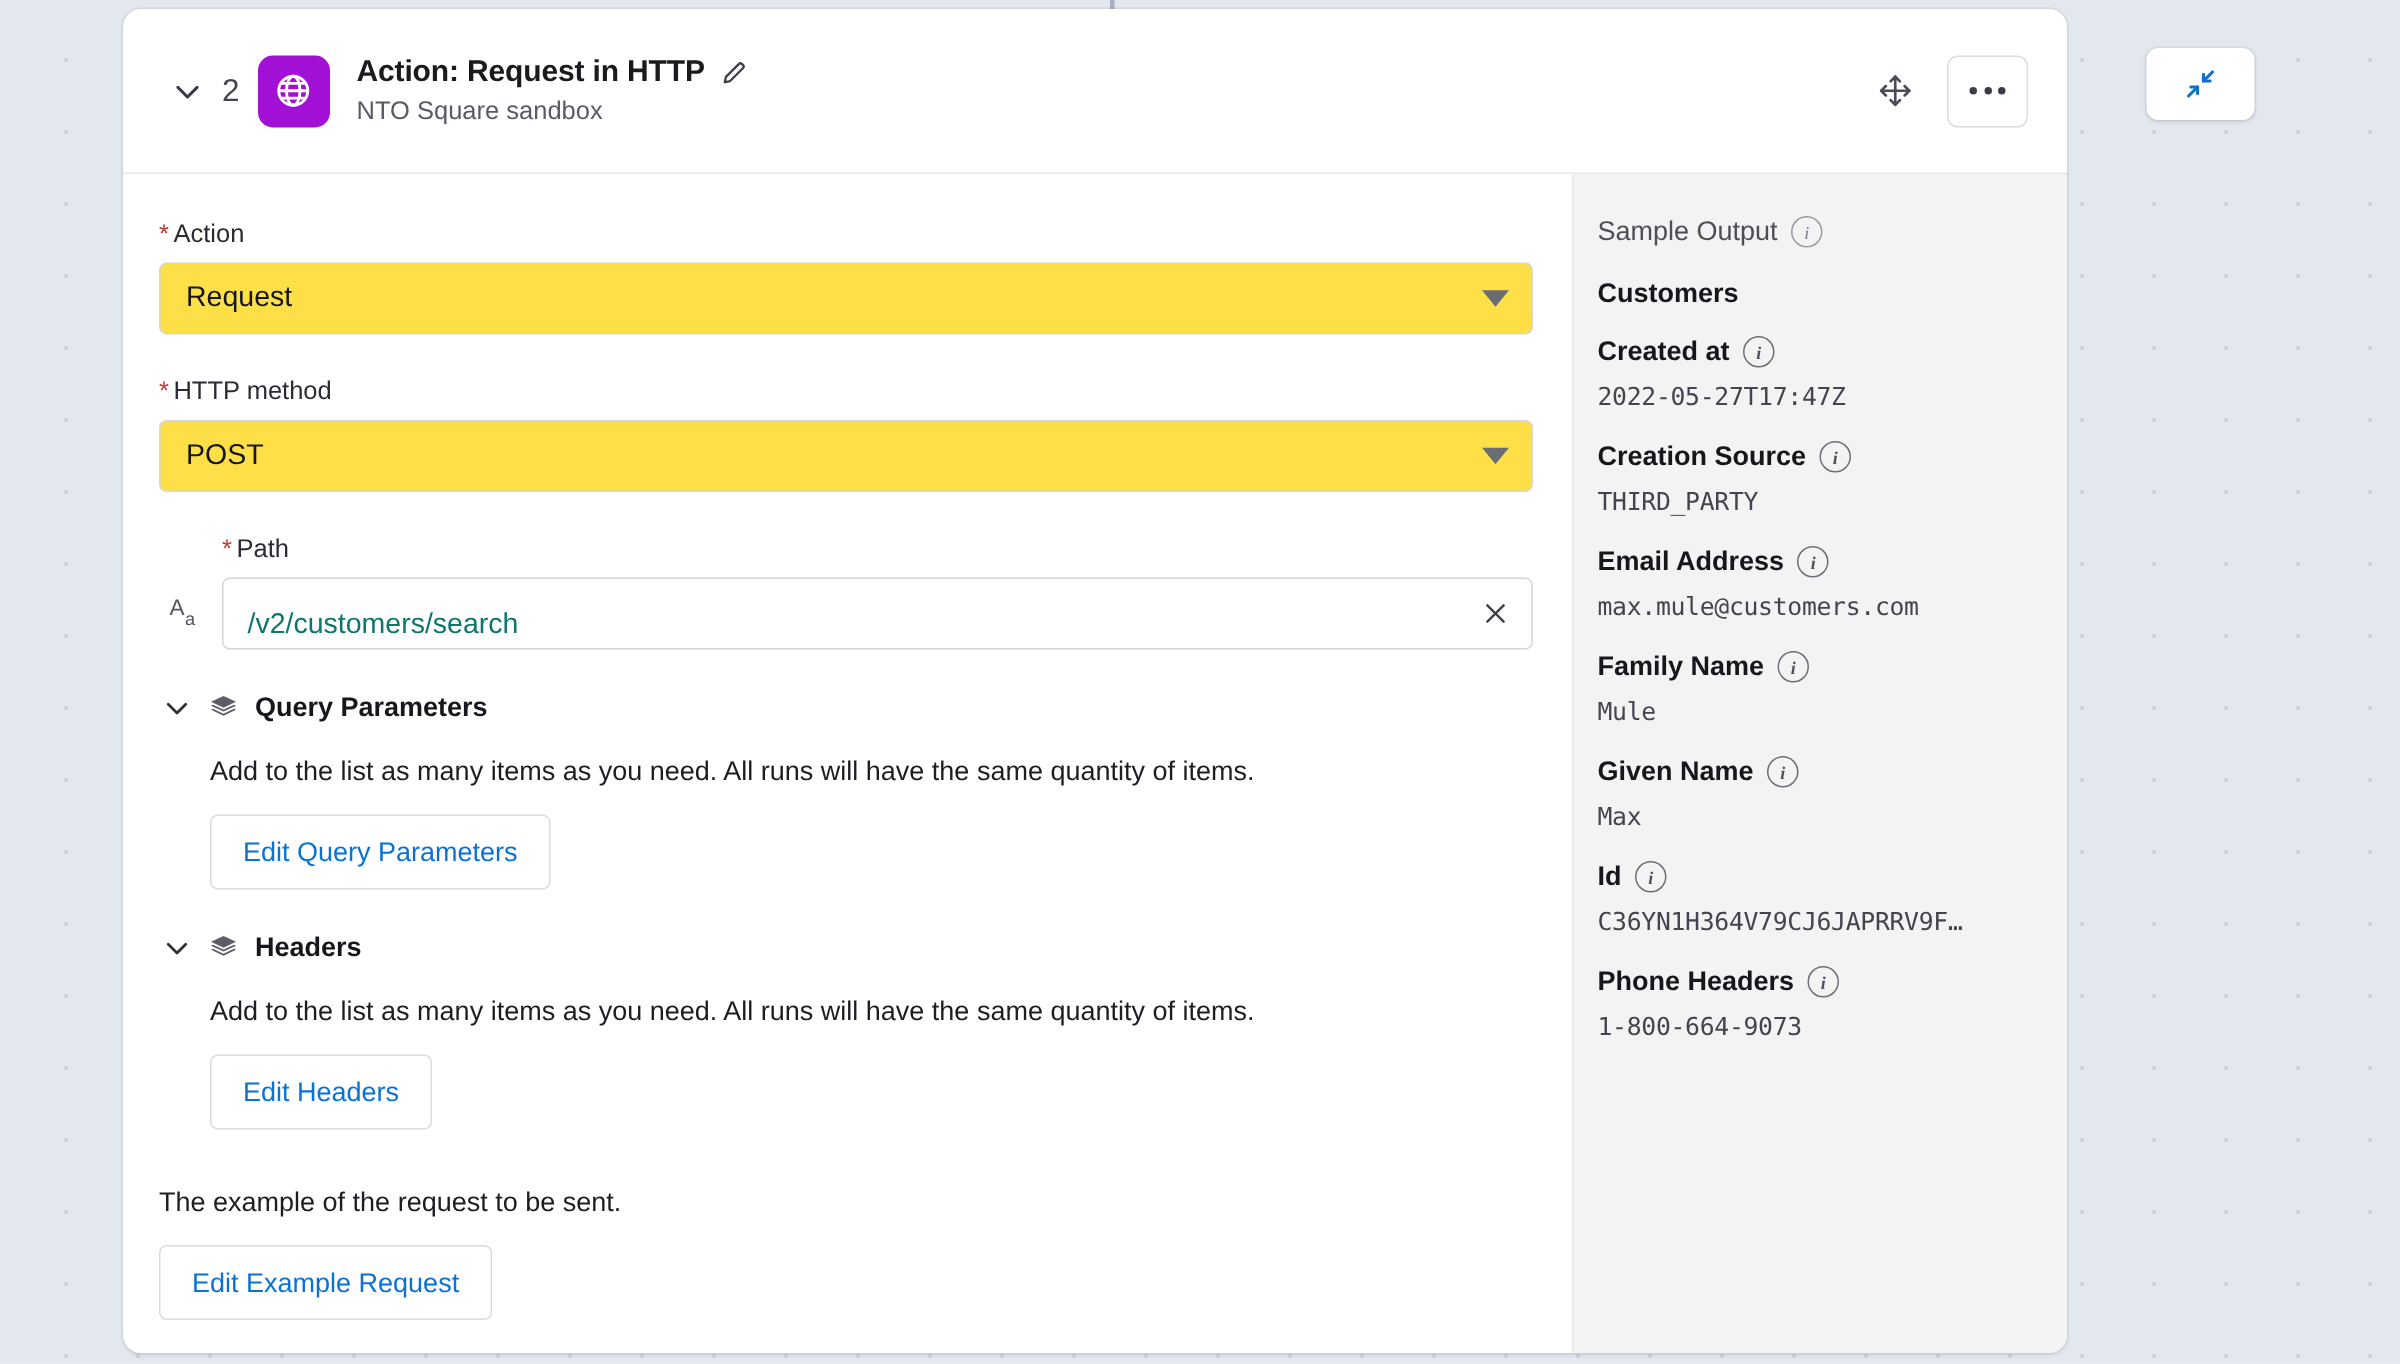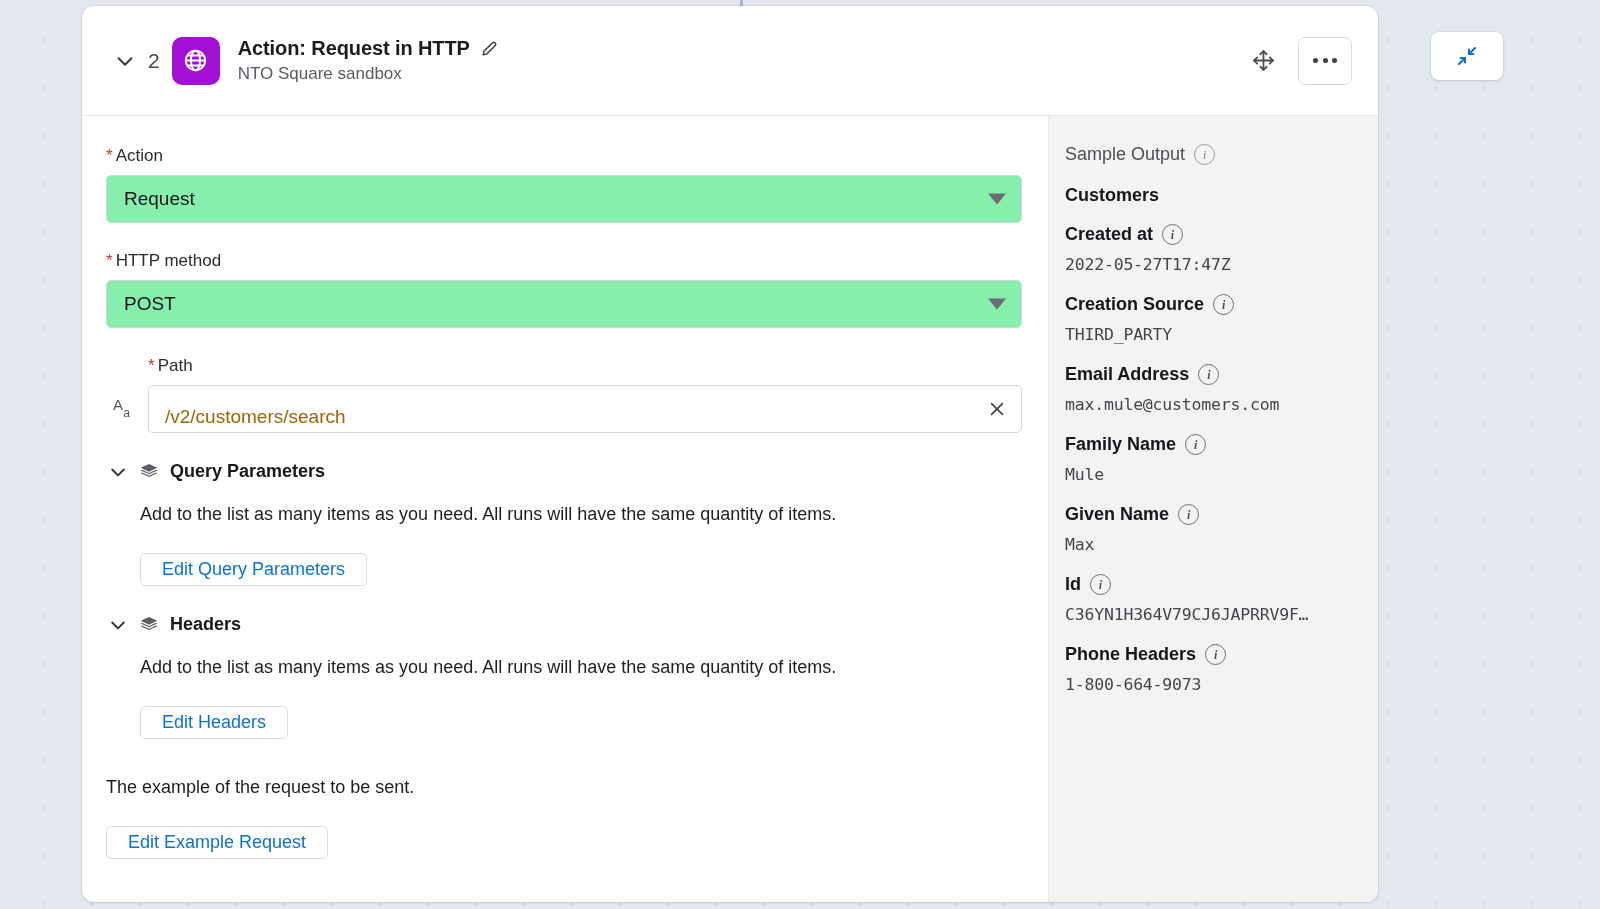--- a/index.html
+++ b/index.html
@@ -173,21 +173,21 @@
     margin-right: 3px;
     font-size: 17px;
     line-height: 1;
   }
 
   .select-box {
     position: relative;
     height: 48px;
     border: 1px solid #d6d6da;
     border-radius: 5px;
-    background: #86efac;
+    background: #fde047;
     display: flex;
     align-items: center;
     padding: 0 44px 0 17px;
     font-size: 19px;
     color: #16161c;
     cursor: pointer;
     box-sizing: border-box;
   }
   .select-caret {
     position: absolute;
@@ -220,21 +220,21 @@
     flex: 1 1 auto;
     position: relative;
     height: 48px;
     border: 1px solid #d6d6da;
     border-radius: 5px;
     background: #fff;
     display: flex;
     align-items: center;
     padding: 16px 48px 0 16px;
     font-size: 19px;
-    color: #a16207;
+    color: #0f766e;
     box-sizing: border-box;
   }
   .clear-x {
     position: absolute;
     right: 14px; top: 50%;
     transform: translateY(-50%);
     cursor: pointer;
     color: #3e3e48;
     display: flex;
   }
@@ -257,29 +257,29 @@
   .section-desc {
     font-size: 18px;
     color: #1d1d24;
     padding: 0 26px 0 58px;
     margin-top: 22px;
   }
   .ghost-btn {
     display: inline-flex;
     align-items: center;
     justify-content: center;
-    height: 33px;
+    height: 50px;
     padding: 0 21px;
     border: 1px solid #dcdcdf;
     border-radius: 5px;
     background: #fff;
     color: #0b72d4;
     font-size: 18px;
     cursor: pointer;
-    margin-top: 28px;
+    margin-top: 18px;
     margin-left: 58px;
     box-sizing: border-box;
   }
   .ghost-btn.flush { margin-left: 24px; }
 
   .plain-label {
     font-size: 17px;
     color: #3a3a44;
     padding: 0 26px 0 24px;
   }

